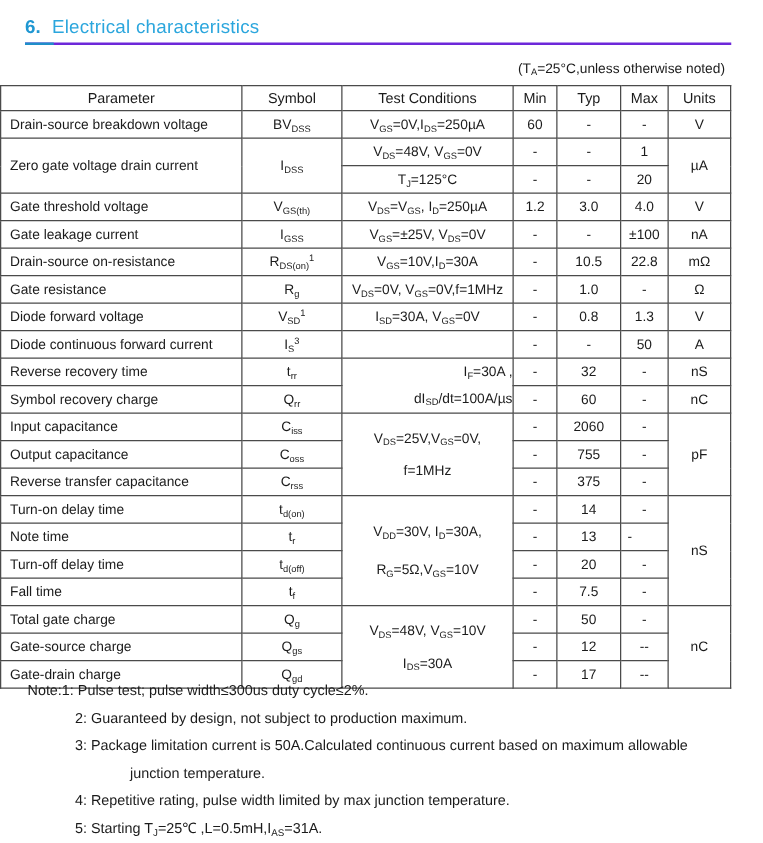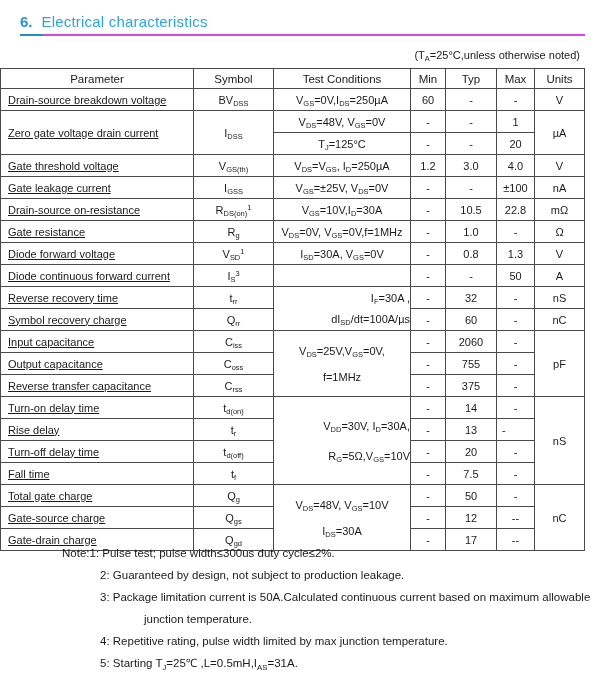--- a/index.html
+++ b/index.html
@@ -4,48 +4,48 @@
 <style>
   html,body{margin:0;padding:0;}
   body{
     width:610px;height:674px;background:#ffffff;position:relative;overflow:hidden;
     font-family:"Liberation Sans",sans-serif;color:#1b1b1b;
     -webkit-font-smoothing:antialiased;
   }
   
   .title-wrap{
     position:absolute;left:20px;top:13px;width:565px;
-    border-bottom:2px solid #d946ef;padding-bottom:3px;
+    border-bottom:2px solid #6d28d9;padding-bottom:3px;
   }
   .title-wrap::after{
     content:"";position:absolute;left:0;bottom:-2px;width:23px;height:2px;background:#1f8ec9;
   }
   .title-num{font-weight:bold;color:#1f97d2;font-size:15px;margin-right:9px;}
   .title-text{color:#2ba6dd;font-size:15px;letter-spacing:0.2px;}
   
   .temp-note{position:absolute;right:30px;top:49px;font-size:11px;color:#1b1b1b;}
   
   table{
     position:absolute;left:0;top:68px;width:584px;
     border-collapse:collapse;table-layout:fixed;font-size:11px;color:#1b1b1b;
   }
   th,td{
     border:1px solid #4a4a4a;padding:0;text-align:center;vertical-align:middle;
     height:21px;overflow:hidden;
   }
   th{height:19px;font-weight:normal;font-size:11.5px;}
-  td.param{text-align:left;padding-left:7px;text-decoration:underline;}
+  td.param{text-align:left;padding-left:7px;}
   td.left{text-align:left;padding-left:5px;}
   sub{font-size:0.68em;line-height:0;vertical-align:-0.32em;}
   sup{font-size:0.68em;line-height:0;vertical-align:0.55em;}
   .lh21{line-height:21px;text-align:right;}
   .lh26{line-height:26px;}
-  .lh30{line-height:30px;text-align:right;}
-  
-  .notes{position:absolute;left:22px;top:542px;font-size:11.5px;margin-left:40px;}
+  .lh30{line-height:30px;}
+  
+  .notes{position:absolute;left:22px;top:542px;font-size:11.5px;}
   .note-line{line-height:22px;white-space:nowrap;}
   .ind1{padding-left:38px;}
   .ind2{padding-left:82px;}
 </style>
 </head>
 <body>
 
 <div class="title-wrap">
   <span class="title-num">6.</span><span class="title-text">Electrical characteristics</span>
 </div>
@@ -204,21 +204,21 @@
   <tr>
     <td class="param">Turn-on delay time</td>
     <td>t<sub>d(on)</sub></td>
     <td rowspan="4" class="lh30">V<sub>DD</sub>=30V, I<sub>D</sub>=30A,<br>R<sub>G</sub>=5Ω,V<sub>GS</sub>=10V</td>
     <td>-</td>
     <td>14</td>
     <td>-</td>
     <td rowspan="4">nS</td>
   </tr>
   <tr>
-    <td class="param">Rise delay</td>
+    <td class="param">Note time</td>
     <td>t<sub>r</sub></td>
     <td>-</td>
     <td>13</td>
     <td class="left">-</td>
   </tr>
   <tr>
     <td class="param">Turn-off delay time</td>
     <td>t<sub>d(off)</sub></td>
     <td>-</td>
     <td>20</td>
@@ -253,18 +253,18 @@
     <td>Q<sub>gd</sub></td>
     <td>-</td>
     <td>17</td>
     <td>--</td>
   </tr>
 </tbody>
   </table>
 
 <div class="notes">
   <div class="note-line">Note:1: Pulse test; pulse width≤300us duty cycle≤2%.</div>
-  <div class="note-line ind1">2: Guaranteed by design, not subject to production leakage.</div>
+  <div class="note-line ind1">2: Guaranteed by design, not subject to production maximum.</div>
   <div class="note-line ind1">3: Package limitation current is 50A.Calculated continuous current based on maximum allowable</div>
   <div class="note-line ind2">junction temperature.</div>
   <div class="note-line ind1">4: Repetitive rating, pulse width limited by max junction temperature.</div>
   <div class="note-line ind1">5: Starting T<sub>J</sub>=25℃ ,L=0.5mH,I<sub>AS</sub>=31A.</div>
 </div>
 
 </body></html>

